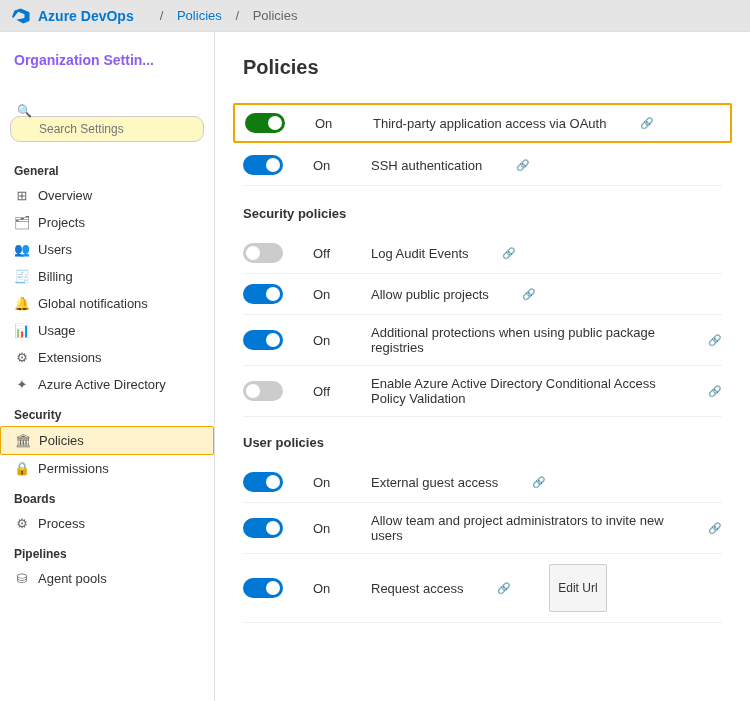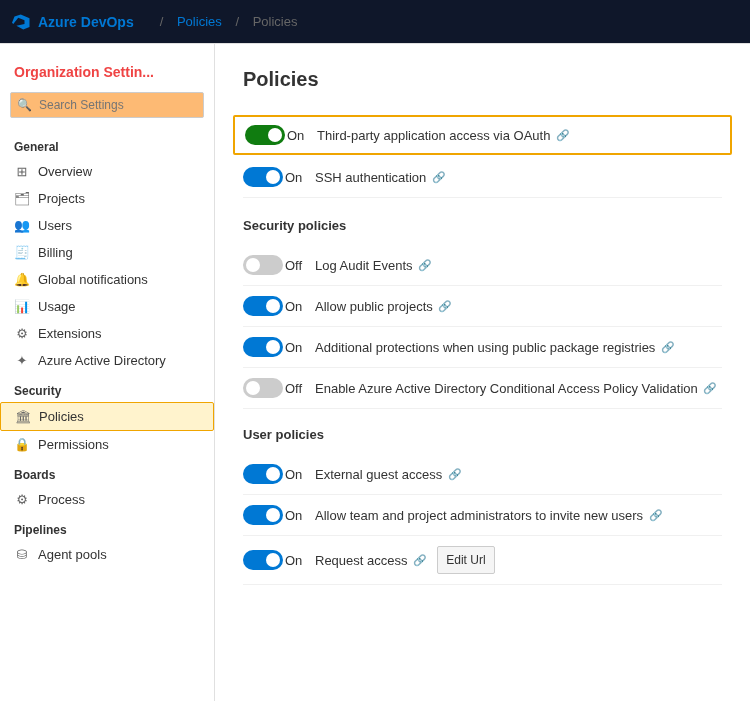--- a/index.html
+++ b/index.html
@@ -1,64 +1,64 @@
 <!DOCTYPE html>
 <html><head>
   <meta charset="utf-8">
   <style>
     * { box-sizing: border-box; margin: 0; padding: 0; }
     body { font-family: 'Segoe UI', Tahoma, Geneva, Verdana, sans-serif; font-size: 13px; color: #333; background: #fff; display: flex; flex-direction: column; height: 701px; width: 750px; overflow: hidden; }
 
     
-    .topbar { display: flex; align-items: center; padding: 0 12px; height: 44px; border-bottom: 1px solid #e0e0e0; background: #0f172a; }
+    .topbar { display: flex; align-items: center; padding: 0 12px; height: 32px; border-bottom: 1px solid #e0e0e0; background: #e5e5e5; }
     .topbar-logo { display: flex; align-items: center; gap: 6px; color: #0078d4; font-weight: 600; font-size: 14px; }
     .topbar-logo svg { width: 20px; height: 20px; }
     .topbar-breadcrumb { margin-left: 20px; color: #666; font-size: 13px; }
     .topbar-breadcrumb span { color: #666; }
     .topbar-breadcrumb .sep { margin: 0 6px; }
 
     
     .main-layout { display: flex; flex: 1; overflow: hidden; }
 
     
     .sidebar { width: 215px; border-right: 1px solid #e0e0e0; background: #fff; overflow-y: auto; flex-shrink: 0; padding: 12px 0; }
-    .sidebar-title { font-size: 14px; font-weight: 600; padding: 8px 14px 12px; color: #ef4444; white-space: nowrap; overflow: hidden; text-overflow: ellipsis; }
+    .sidebar-title { font-size: 14px; font-weight: 600; padding: 8px 14px 12px; color: #8b5cf6; white-space: nowrap; overflow: hidden; text-overflow: ellipsis; }
     .sidebar-search { margin: 0 10px 12px; position: relative; }
-    .sidebar-search input { width: 100%; padding: 5px 8px 5px 28px; border: 1px solid #ccc; border-radius: 2px; font-size: 12px; color: #666; background: #fdba74; }
+    .sidebar-search input { width: 100%; padding: 5px 8px 5px 28px; border: 1px solid #ccc; border-radius: 10px; font-size: 12px; color: #666; background: #fef9c3; margin-top: 36px; }
     .sidebar-search .search-icon-wrap { position: absolute; left: 7px; top: 50%; transform: translateY(-50%); color: #666; font-size: 12px; }
     .sidebar-section-label { font-size: 12px; font-weight: 700; padding: 10px 14px 4px; color: #333; }
     .sidebar-item { display: flex; align-items: center; gap: 8px; padding: 6px 14px; cursor: pointer; color: #333; font-size: 13px; }
     .sidebar-item.active { background: #fff3cd; border: 1.5px solid #f0a500; border-radius: 2px; font-weight: 500; }
     .sidebar-item .item-icon { font-size: 13px; color: #666; width: 16px; text-align: center; flex-shrink: 0; }
 
     
     .content { flex: 1; padding: 24px 28px; overflow-y: auto; }
     .page-title { font-size: 20px; font-weight: 600; margin-bottom: 24px; color: #333; }
 
     .section-label { font-size: 13px; font-weight: 700; color: #333; margin-bottom: 12px; margin-top: 20px; }
     .section-label:first-of-type { margin-top: 0; }
 
-    .policy-row { display: flex; align-items: center; gap: 2px; padding: 10px 0; border-bottom: 1px solid #f0f0f0; }
+    .policy-row { display: flex; align-items: center; gap: 30px; padding: 10px 0; border-bottom: 1px solid #f0f0f0; }
     .policy-row.highlighted { border: 2px solid #f0a500; border-radius: 2px; padding: 8px 10px; margin: 0 -10px 2px; background: #fff; }
 
     
     .toggle { position: relative; display: inline-block; width: 40px; height: 20px; flex-shrink: 0; }
     .toggle input { opacity: 0; width: 0; height: 0; }
     .toggle-slider { position: absolute; cursor: pointer; top: 0; left: 0; right: 0; bottom: 0; border-radius: 20px; transition: .2s; }
     .toggle-slider.on-green { background-color: #107c10; }
     .toggle-slider.on-blue { background-color: #0078d4; }
     .toggle-slider.off { background-color: #ccc; }
     .toggle-slider:before { position: absolute; content: ""; height: 14px; width: 14px; left: 3px; bottom: 3px; background-color: white; border-radius: 50%; transition: .2s; }
     .toggle-slider.on-green:before, .toggle-slider.on-blue:before { transform: translateX(20px); }
 
     .toggle-label { font-size: 13px; color: #333; min-width: 28px; }
     .policy-text { font-size: 13px; color: #333; }
     .policy-link { display: inline-block; margin-left: 4px; color: #0078d4; font-size: 11px; }
 
-    .edit-url-btn { margin-left: 8px; padding: 6px 8px; border: 1px solid #ccc; background: #f5f5f5; font-size: 12px; cursor: pointer; border-radius: 2px; color: #333; }
+    .edit-url-btn { margin-left: 8px; padding: 16px 8px; border: 1px solid #ccc; background: #f5f5f5; font-size: 12px; cursor: pointer; border-radius: 2px; color: #333; }
 
     
     .sidebar::-webkit-scrollbar { width: 4px; }
     .sidebar::-webkit-scrollbar-thumb { background: #ccc; border-radius: 2px; }
   </style>
 </head>
 <body>
 
 <div class="topbar">
   <div class="topbar-logo">

